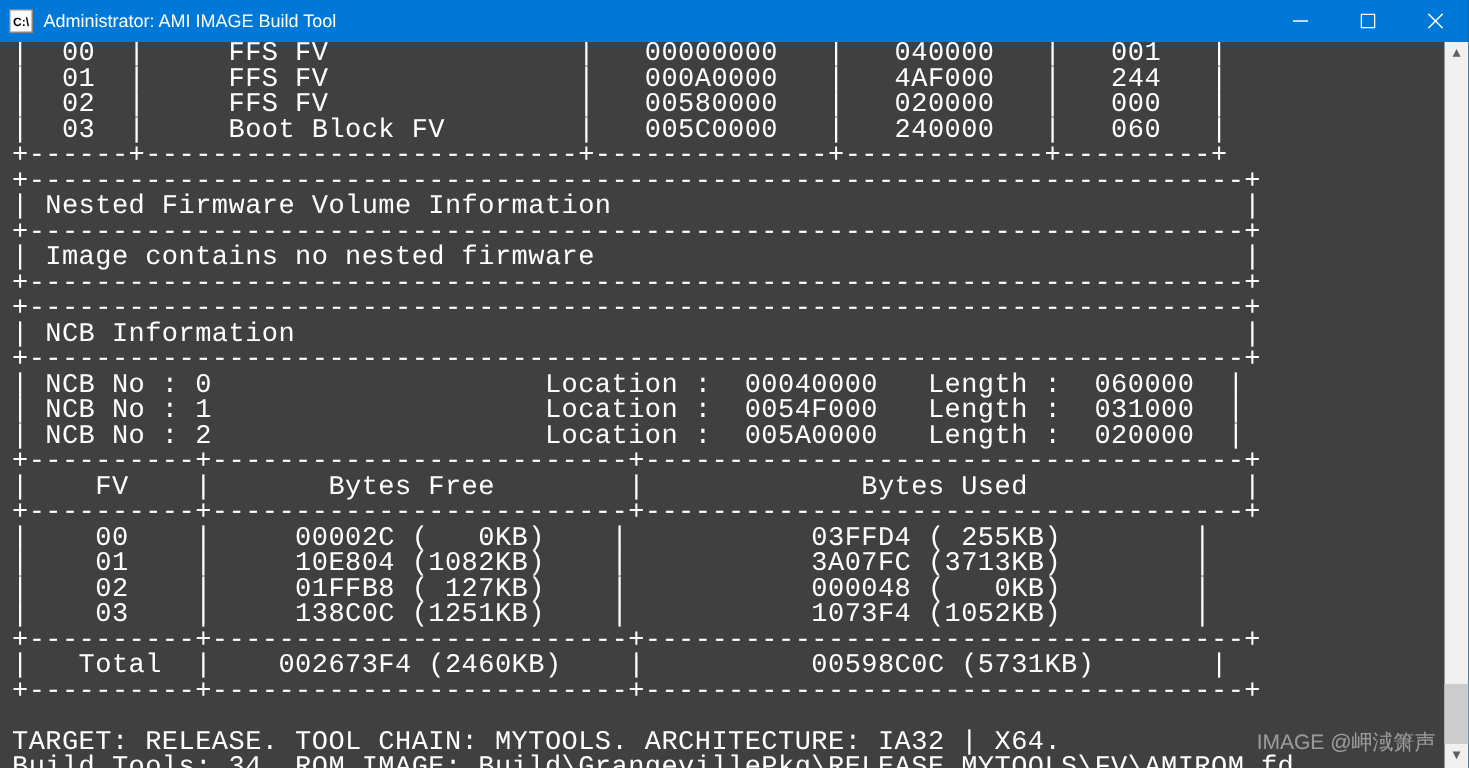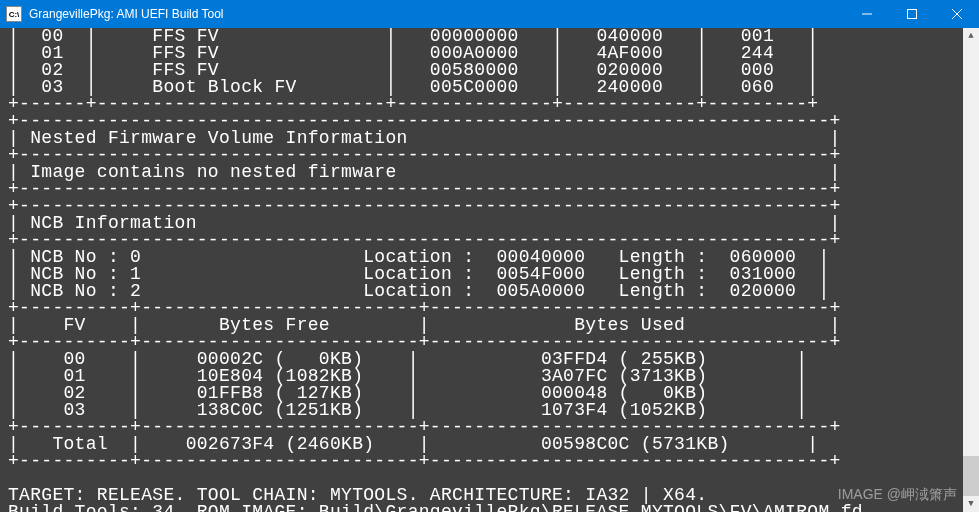--- a/index.html
+++ b/index.html
@@ -94,21 +94,21 @@
       font-family: "Microsoft YaHei", sans-serif;
       font-size: 14px;
       pointer-events: none;
     }
   </style>
 </head>
 <body>
 
 <div class="titlebar">
   <div class="app-icon">C:\</div>
-  <div class="title-text">GrangevillePkg:  AMI UEFI Build Tool</div>
+  <div class="title-text">Administrator:  AMI IMAGE Build Tool</div>
   <div class="win-btns">
     <div class="win-btn">
       <svg viewBox="0 0 10 10">
           <line x1="0" y1="5" x2="10" y2="5" stroke="#fff" stroke-width="1"></line>
         </svg>
     </div>
     <div class="win-btn">
       <svg viewBox="0 0 10 10">
           <rect x="0.5" y="0.5" width="9" height="9" stroke="#fff" fill="none" stroke-width="1"></rect>
         </svg>

